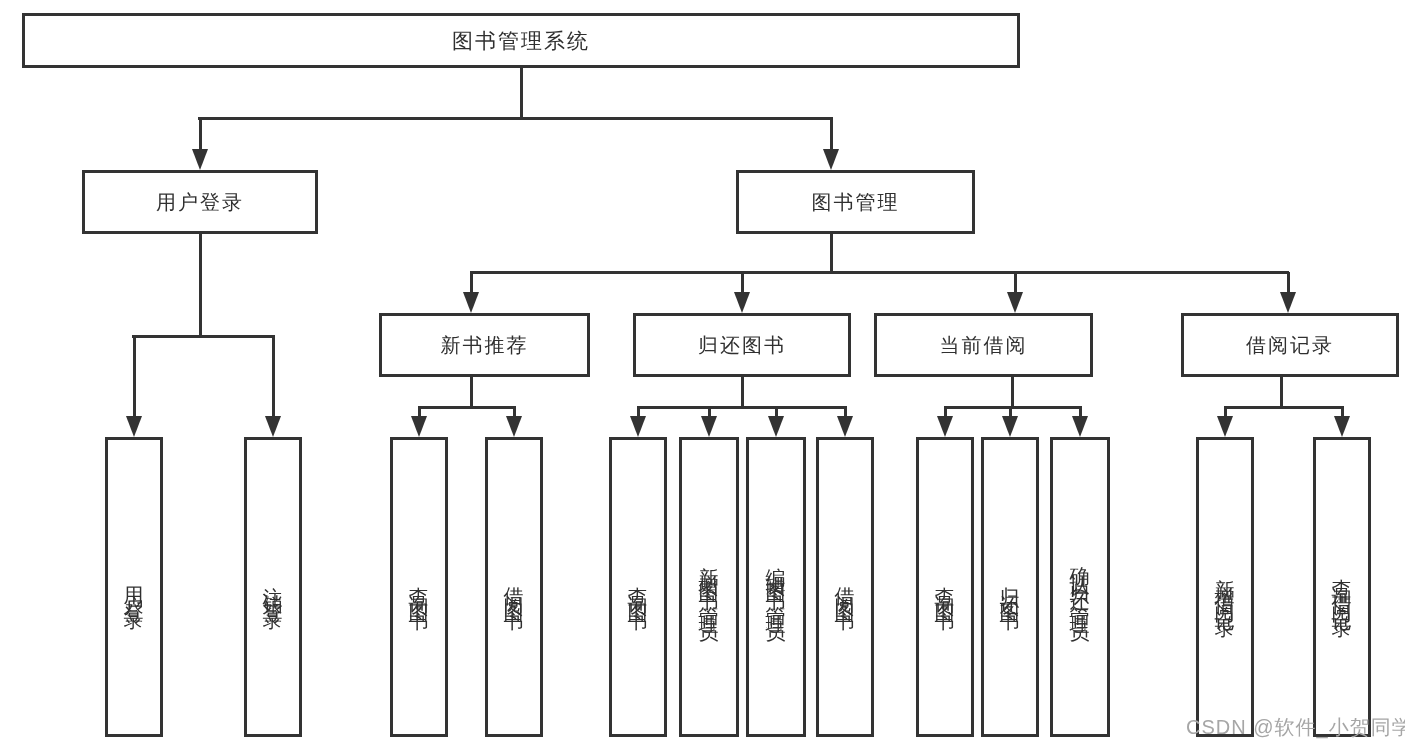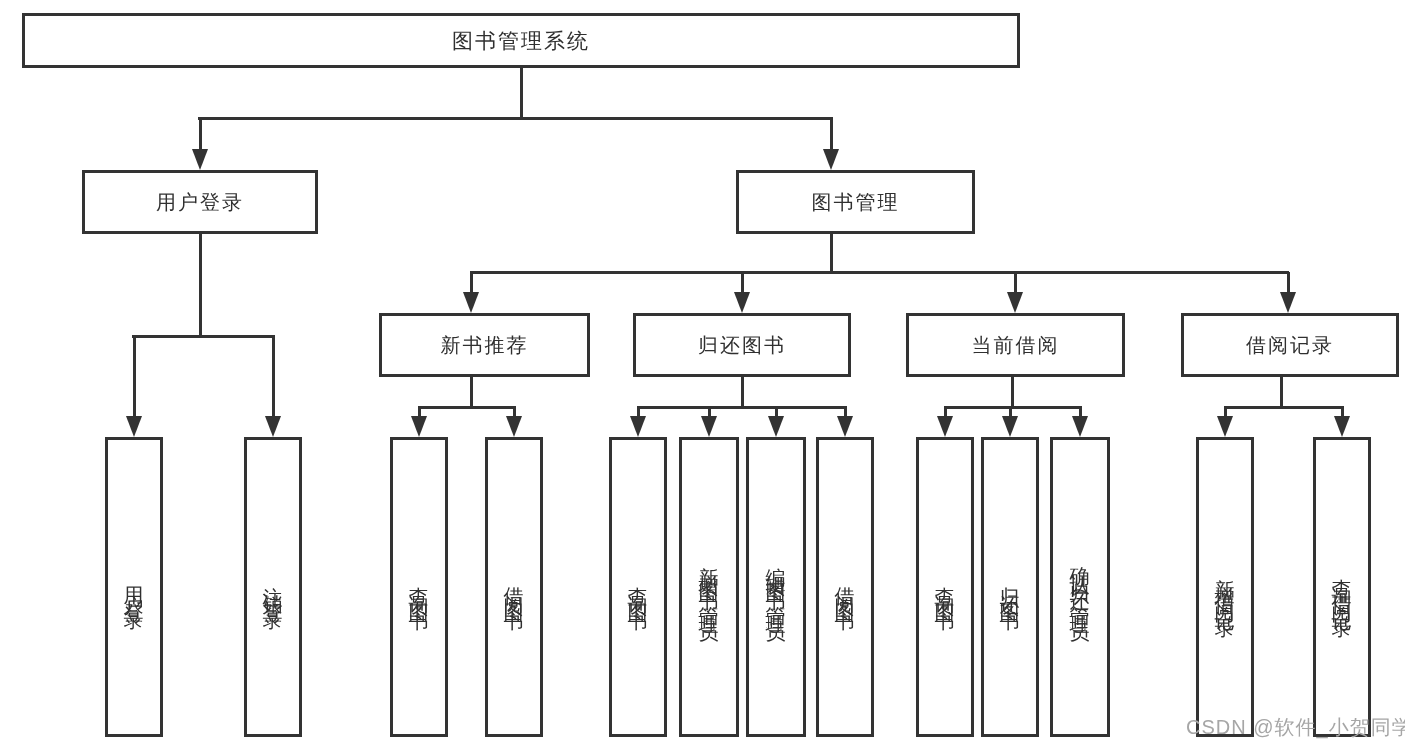--- a/index.html
+++ b/index.html
@@ -83,21 +83,21 @@
   <div class="arrow" style="left:463px; top:292px;"></div>
   <div class="v" style="left:741px; top:272px; height:22px;"></div>
   <div class="arrow" style="left:734px; top:292px;"></div>
   <div class="v" style="left:1014px; top:272px; height:22px;"></div>
   <div class="arrow" style="left:1007px; top:292px;"></div>
   <div class="v" style="left:1287px; top:272px; height:22px;"></div>
   <div class="arrow" style="left:1280px; top:292px;"></div>
 
   <div class="node" style="left:379px; top:313px; width:211px; height:64px;">新书推荐</div>
   <div class="node" style="left:633px; top:313px; width:218px; height:64px;">归还图书</div>
-  <div class="node" style="left:906px; top:313px; width:219px; height:64px;">当前借阅</div>
+  <div class="node" style="left:874px; top:313px; width:219px; height:64px;">当前借阅</div>
   <div class="node" style="left:1181px; top:313px; width:218px; height:64px;">借阅记录</div>
 
   <div class="v" style="left:470px; top:377px; height:31px;"></div>
   <div class="h" style="left:418px; top:406px; width:98px;"></div>
   <div class="v" style="left:741px; top:377px; height:31px;"></div>
   <div class="h" style="left:637px; top:406px; width:210px;"></div>
   <div class="v" style="left:1011px; top:377px; height:31px;"></div>
   <div class="h" style="left:944px; top:406px; width:138px;"></div>
   <div class="v" style="left:1280px; top:377px; height:31px;"></div>
   <div class="h" style="left:1224px; top:406px; width:120px;"></div>

